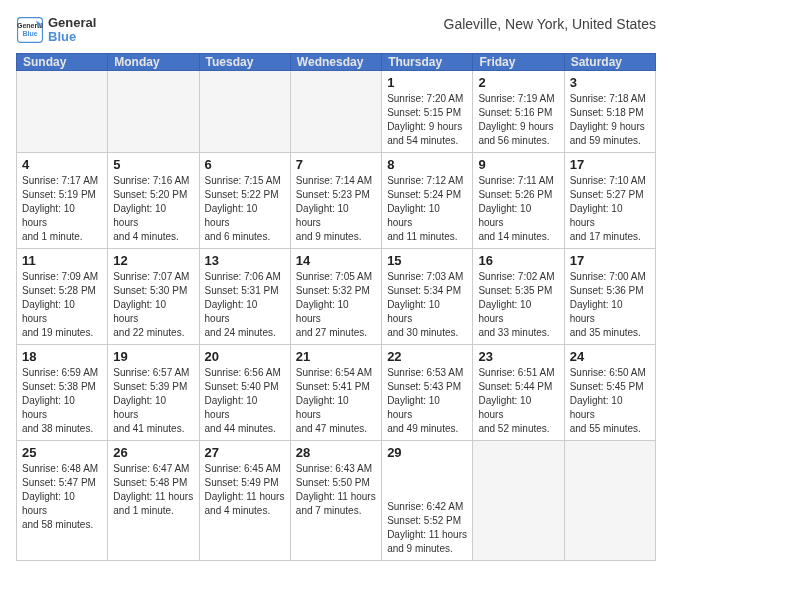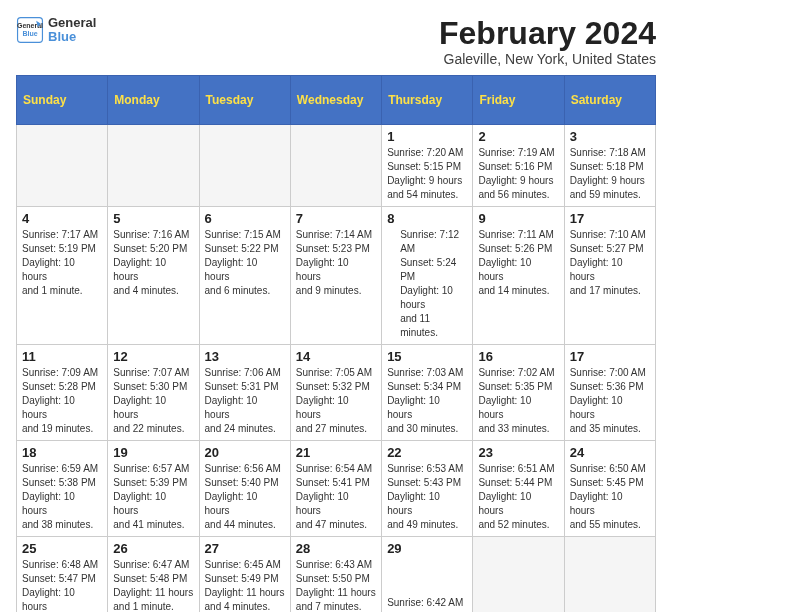--- a/index.html
+++ b/index.html
@@ -53,24 +53,24 @@
       font-weight: normal;
       color: #404040;
     }
     .calendar {
       width: 100%;
       border-collapse: collapse;
       table-layout: fixed;
     }
     .calendar th {
       background: #4472c4;
-      color: #fde047;
+      color: #e5e5e5;
       font-size: 12px;
       font-weight: bold;
-      padding: 17px 6px;
+      padding: 1px 6px;
       text-align: left;
       border: 1px solid #3a62b0;
     }
     .calendar td {
       border: 1px solid #ccc;
       vertical-align: top;
       padding: 4px 5px;
       font-size: 9.5px;
       color: #333;
       height: 82px;
@@ -103,21 +103,20 @@
         <text x="18" y="16" text-anchor="middle" font-size="9" font-weight="bold" fill="#333">General</text>
         <text x="18" y="26" text-anchor="middle" font-size="9" font-weight="bold" fill="#4a90d9">Blue</text>
         <path d="M26 6 L32 10 L28 14 Z" fill="#4a90d9"></path>
       </svg>
       <div class="logo-text">
         <span>General</span>
         <span>Blue</span>
       </div>
     </div>
     <div class="title-block">
-      <h1>February 2024</h1>
       <h2>Galeville, New York, United States</h2>
     </div>
   </div>
 
   <table class="calendar">
     <thead>
       <tr>
         <th>Sunday</th>
         <th>Monday</th>
         <th>Tuesday</th>
@@ -179,21 +178,21 @@
           </td>
           <td>
             <span class="day-number">7</span>
             <div class="day-info" style="white-space: pre-line;">Sunrise: 7:14 AM
 Sunset: 5:23 PM
 Daylight: 10 hours
 and 9 minutes.</div>
           </td>
           <td>
             <span class="day-number">8</span>
-            <div class="day-info" style="white-space: pre-line; margin-left: 13px;">Sunrise: 7:12 AM
+            <div class="day-info" style="white-space: pre-line;">Sunrise: 7:12 AM
 Sunset: 5:24 PM
 Daylight: 10 hours
 and 11 minutes.</div>
           </td>
           <td>
             <span class="day-number">9</span>
             <div class="day-info" style="white-space: pre-line;">Sunrise: 7:11 AM
 Sunset: 5:26 PM
 Daylight: 10 hours
 and 14 minutes.</div>

